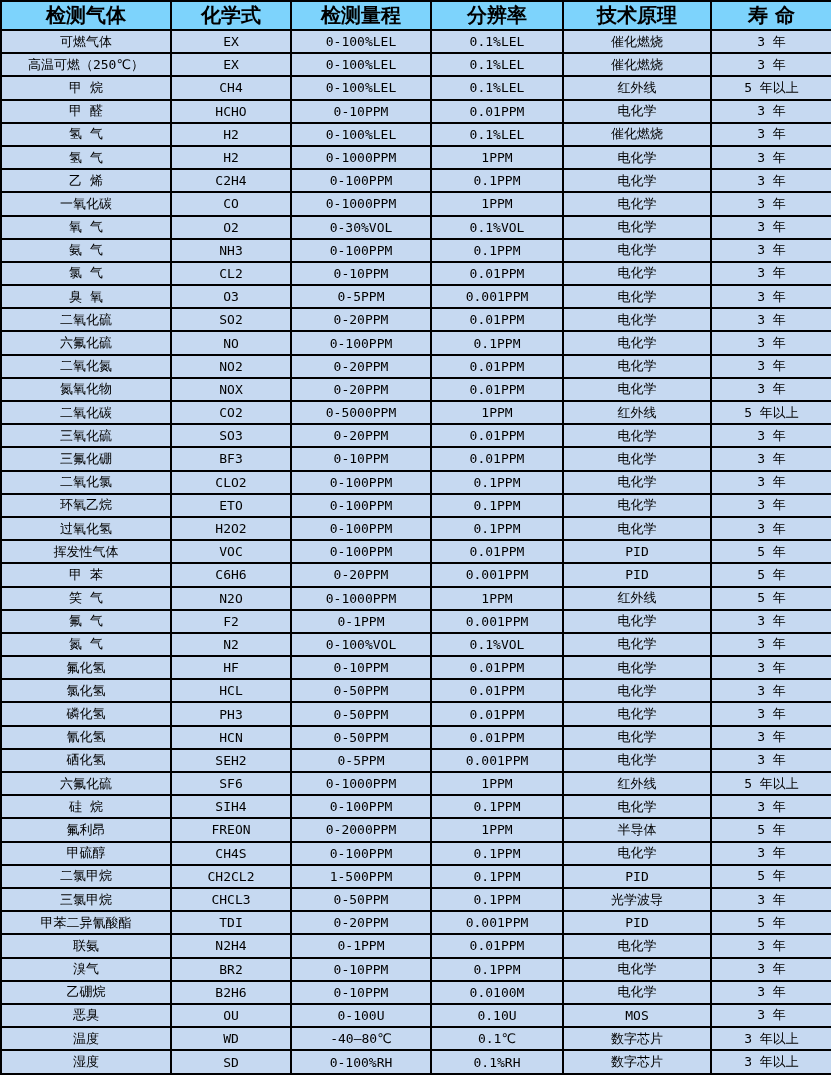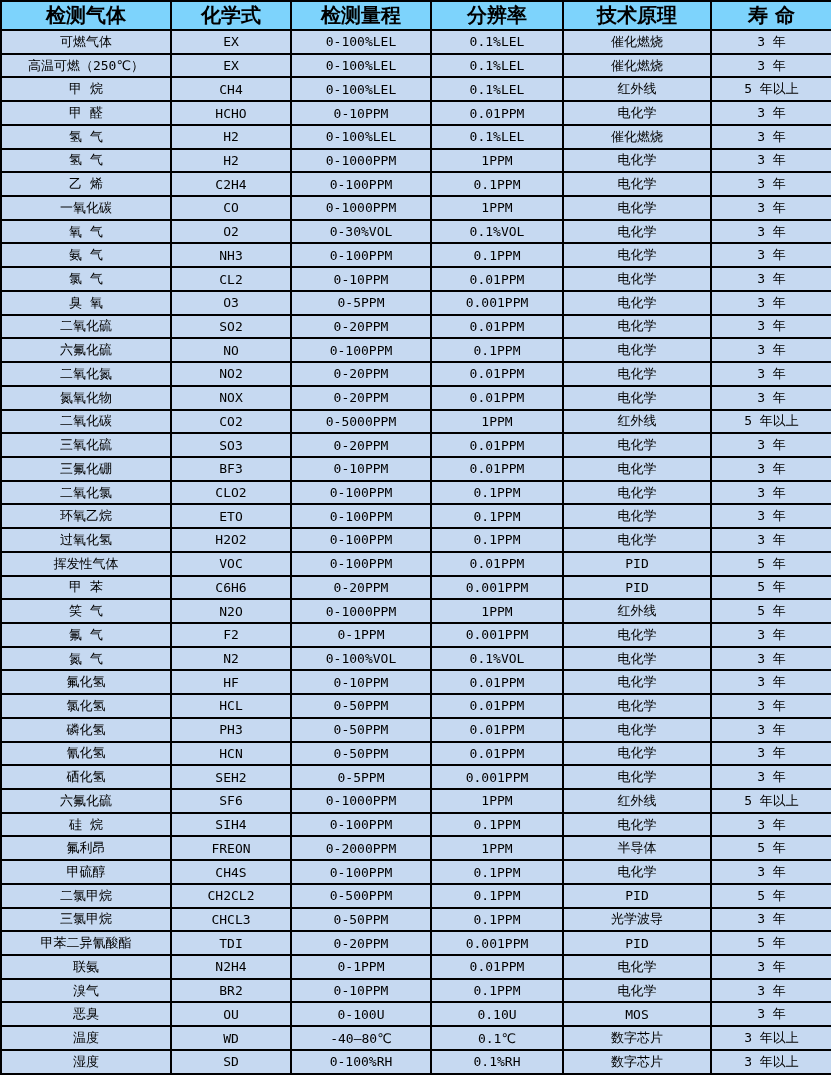--- a/index.html
+++ b/index.html
@@ -345,21 +345,21 @@
         <td>甲硫醇</td>
         <td>CH4S</td>
         <td>0-100PPM</td>
         <td>0.1PPM</td>
         <td>电化学</td>
         <td>3 年</td>
       </tr>
       <tr>
         <td>二氯甲烷</td>
         <td>CH2CL2</td>
-        <td>0-500PPM</td>
+        <td>1-500PPM</td>
         <td>0.1PPM</td>
         <td>PID</td>
         <td>5 年</td>
       </tr>
       <tr>
         <td>三氯甲烷</td>
         <td>CHCL3</td>
         <td>0-50PPM</td>
         <td>0.1PPM</td>
         <td>光学波导</td>
@@ -379,20 +379,28 @@
         <td>0-1PPM</td>
         <td>0.01PPM</td>
         <td>电化学</td>
         <td>3 年</td>
       </tr>
       <tr>
         <td>溴气</td>
         <td>BR2</td>
         <td>0-10PPM</td>
         <td>0.1PPM</td>
+        <td>电化学</td>
+        <td>3 年</td>
+      </tr>
+      <tr>
+        <td>乙硼烷</td>
+        <td>B2H6</td>
+        <td>0-10PPM</td>
+        <td>0.0100M</td>
         <td>电化学</td>
         <td>3 年</td>
       </tr>
       <tr>
         <td>恶臭</td>
         <td>OU</td>
         <td>0-100U</td>
         <td>0.10U</td>
         <td>MOS</td>
         <td>3 年</td>

